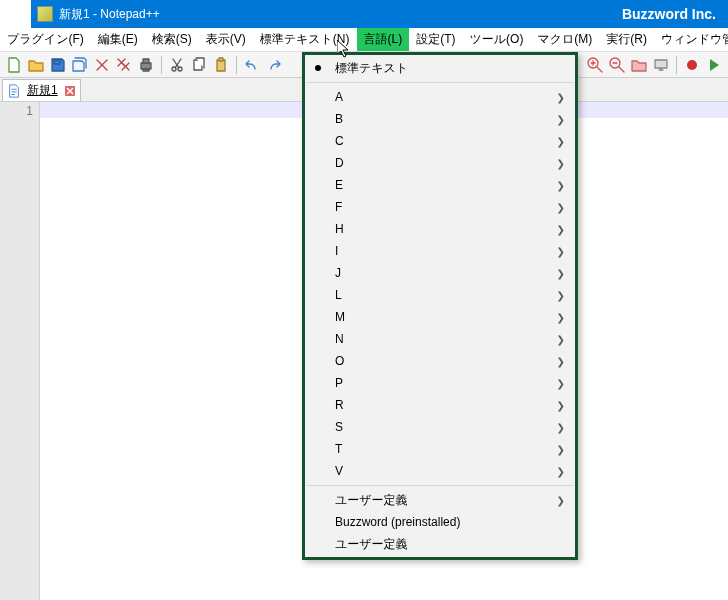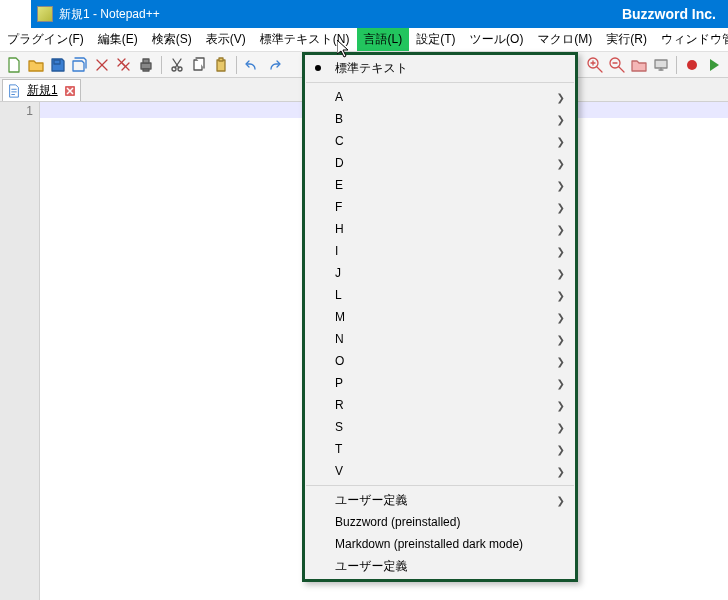--- a/index.html
+++ b/index.html
@@ -285,22 +285,19 @@
     </div>
     <div class="dd-sep"></div>
     <div class="dd-item">
       <span>ユーザー定義</span>
       <span class="arrow">❯</span>
     </div>
     <div class="dd-item">
       <span>Buzzword (preinstalled)</span>
     </div>
     <div class="dd-item">
-      <span>Markdown (preinstalled dark mode)</span>
-    </div>
-    <div class="dd-item">
       <span>ユーザー定義</span>
     </div>
   </div>
 
 <svg class="cursor-img" width="16" height="20">
   <path d="M0 0 L0 14 L4 11 L7 17 L9 16 L6 10 L11 10 Z" fill="#fff" stroke="#000" stroke-width="1"></path>
 </svg>
 
 </body></html>

